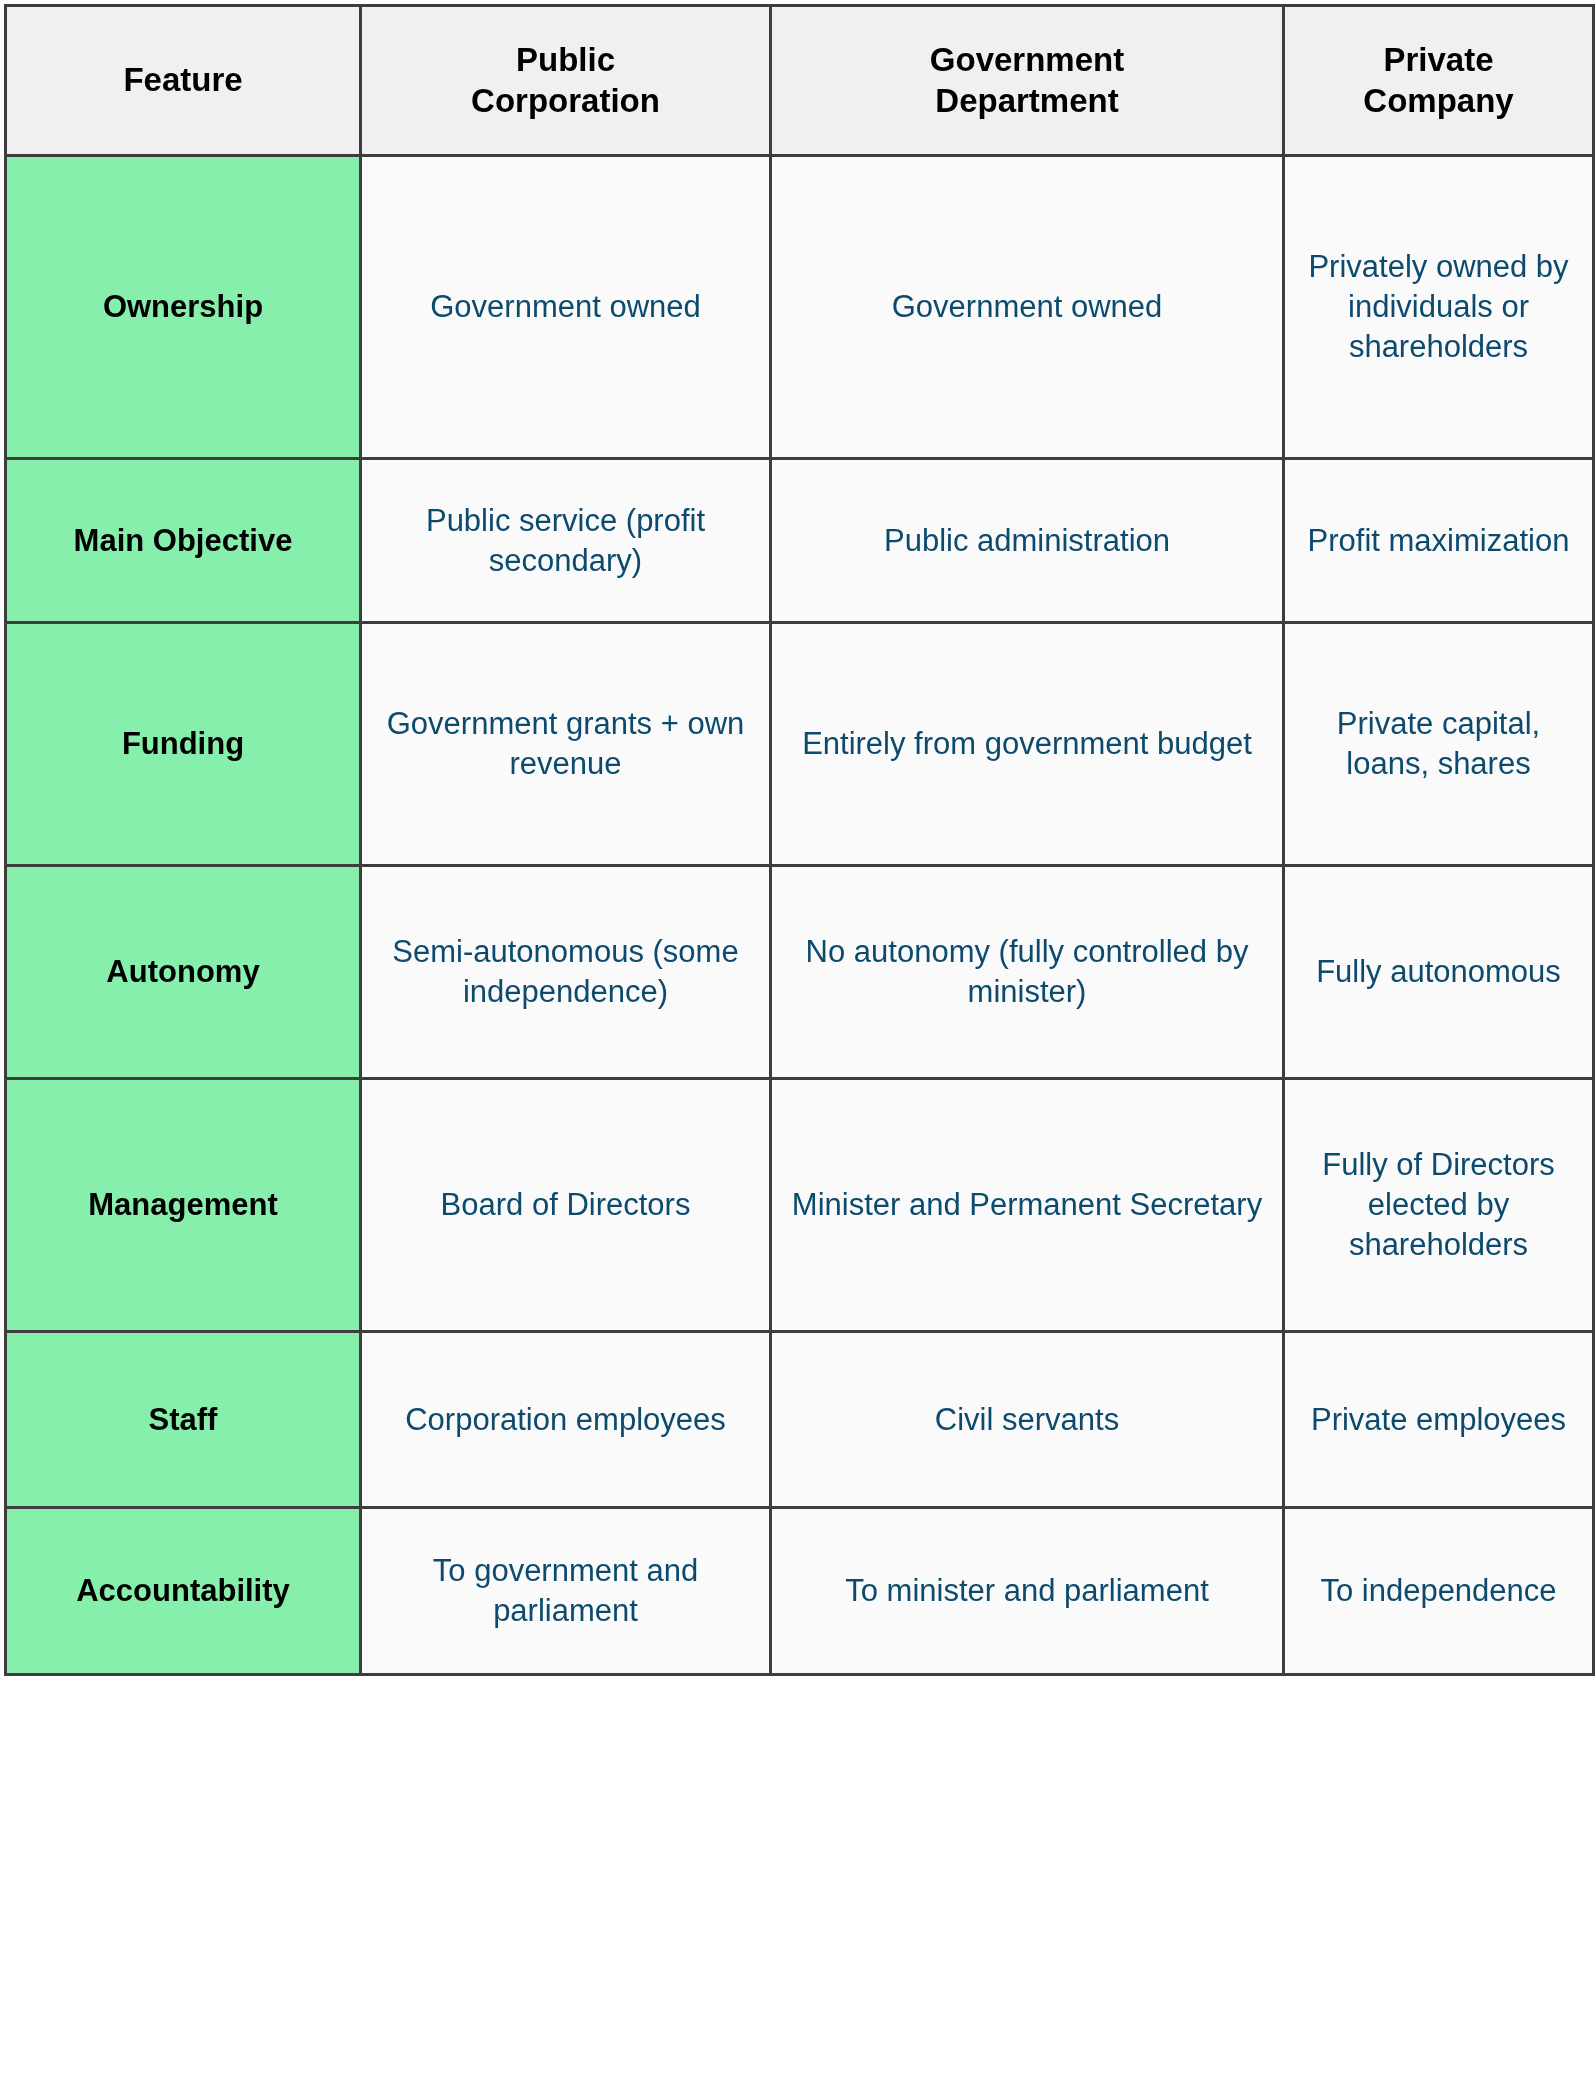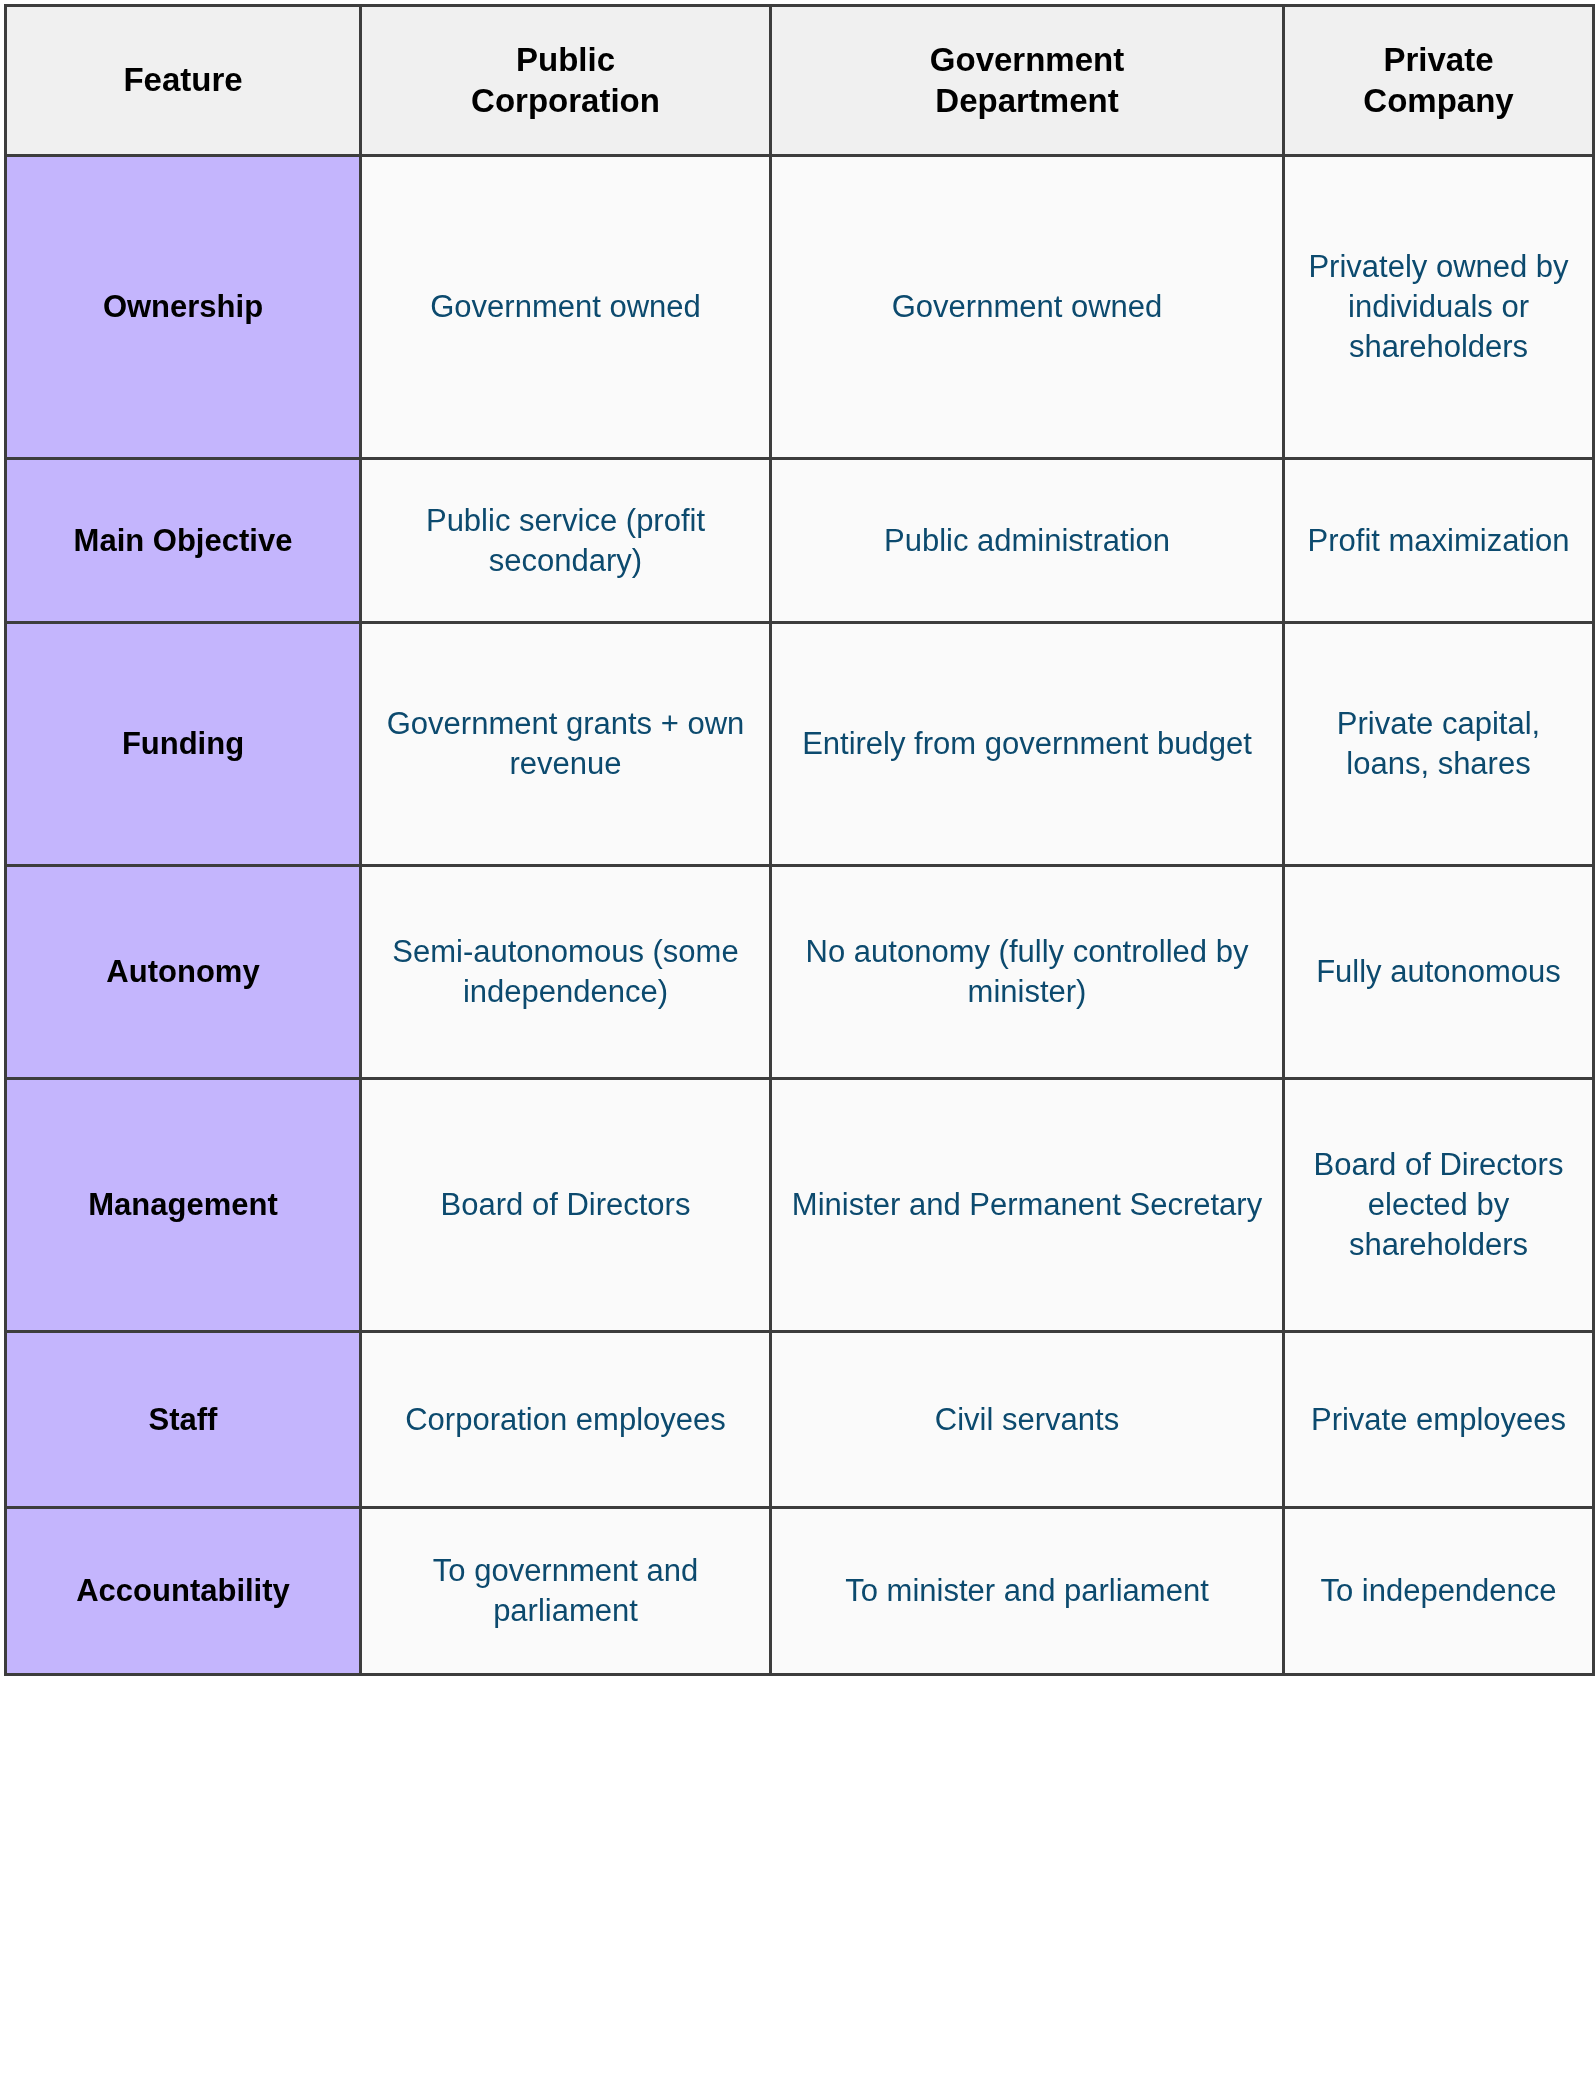--- a/index.html
+++ b/index.html
@@ -43,21 +43,21 @@
     line-height: 1.22;
     color: #000000;
     text-align: center;
     vertical-align: middle;
     padding: 14px 8px;
     height: 150px;
     box-sizing: border-box;
   }
 
   tbody th.rowhead {
-    background: #c4b5fd;
+    background: #86efac;
     border: 3px solid #3d3d3d;
     font-weight: bold;
     font-size: 31px;
     line-height: 1.22;
     color: #000000;
     text-align: center;
     vertical-align: middle;
     padding: 10px 6px;
   }
 
@@ -184,21 +184,21 @@
         <th scope="row" class="rowhead">
           <span class="cell-text">Management</span>
         </th>
         <td>
           <span class="cell-text">Board of Directors</span>
         </td>
         <td>
           <span class="cell-text">Minister and Permanent Secretary</span>
         </td>
         <td>
-          <span class="cell-text">Board of Directors elected by shareholders</span>
+          <span class="cell-text">Fully of Directors elected by shareholders</span>
         </td>
       </tr>
 
       <tr data-row="staff">
         <th scope="row" class="rowhead">
           <span class="cell-text">Staff</span>
         </th>
         <td>
           <span class="cell-text">Corporation employees</span>
         </td>

